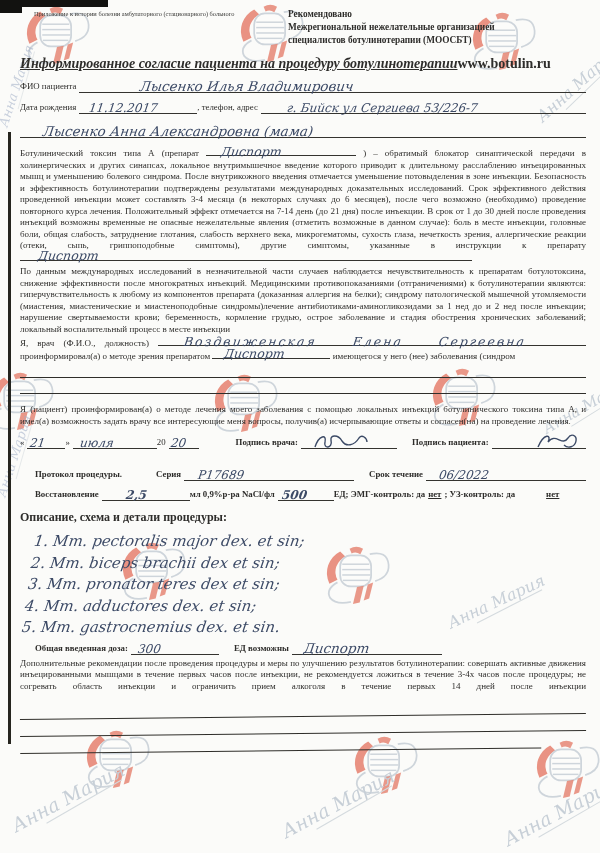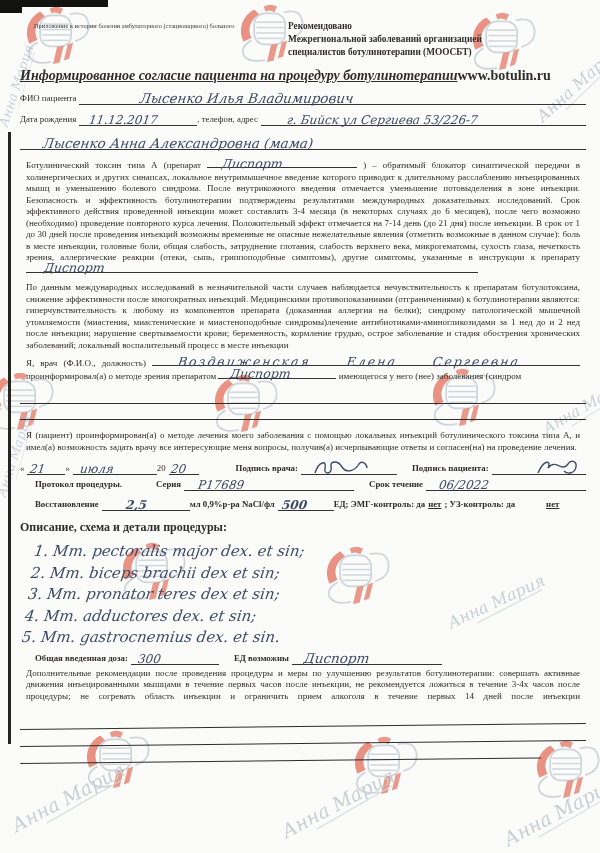--- a/index.html
+++ b/index.html
@@ -11,22 +11,22 @@
   .edge-line{position:absolute;left:8px;top:132px;width:3px;height:612px;background:#26251f;z-index:3;}
   
   .wm-layer{position:absolute;inset:0;z-index:0;}
   .wm-pot{position:absolute;width:74px;height:66px;opacity:.8;}
   .wm-script{position:absolute;font-family:"DejaVu Serif",serif;font-style:italic;
              color:#c7cfd7;white-space:nowrap;z-index:0;}
   .wm-script::after{content:"";display:block;width:70%;margin-left:25%;border-top:1px solid #d4dade;
                     transform:rotate(-2deg);}
   .wm-ink{color:#9fadc6;opacity:.55;}
   
-  .content{position:absolute;left:20px;top:18px;width:566px;z-index:2;}
-  .print{font-size:9px;line-height:11.5px;text-align:justify;margin:6px;}
+  .content{position:absolute;left:20px;top:6px;width:566px;z-index:2;}
+  .print{font-size:9px;line-height:11.5px;text-align:justify;margin:0;}
   .b{font-weight:bold;padding-left:15px;}
   .hdr{display:flex;justify-content:space-between;align-items:flex-start;}
   .annex{font-size:6.4px;line-height:8px;width:248px;margin-left:14px;margin-top:4px;color:#3a3a38;}
   .reco{width:298px;font-size:9.3px;line-height:13px;font-weight:bold;margin-top:2px;}
   .title-row{margin-top:9px;font-size:14px;white-space:nowrap;}
   .title-u{font-weight:bold;font-style:italic;text-decoration:underline;}
   .site{font-weight:bold;}
   
   .frow{display:flex;font-size:8.8px;margin-top:9px;}
   .frow .lbl{white-space:nowrap;padding-right:3px;}
@@ -120,21 +120,21 @@
   <div class="corner-mark"></div>
   <div class="corner-nub"></div>
   <div class="edge-line"></div>
 
   <div class="content">
 
     <div class="hdr">
       <div class="annex">Приложение к истории болезни амбулаторного (стационарного) больного</div>
       <div class="reco">
         <div>Рекомендовано</div>
-        <div>Межрегиональной заболеваний организацией</div>
+        <div>Межрегиональной нежелательные организацией</div>
         <div>специалистов ботулинотерапии (МООСБТ)</div>
       </div>
     </div>
 
     <div class="title-row">
       <span class="title-u">Информированное согласие пациента на процедуру ботулинотерапии</span><span class="site">www.botulin.ru</span>
     </div>
 
     <div class="frow">
       <span class="lbl">ФИО пациента</span>
@@ -202,21 +202,21 @@
         </svg>
       </span>
       <span class="lbl b">Подпись пациента:</span>
       <span class="blank grow">
         <svg class="sig" style="left:45%" width="46" height="20" viewBox="0 0 46 20">
           <path d="M4 16 C10 2 18 3 14 11 C22 1 28 16 34 7 C37 2 43 4 42 10 C41 16 34 18 30 14" fill="none" stroke="#3c4a66" stroke-width="1.4"></path>
         </svg>
       </span>
     </div>
 
-    <div class="frow" style="margin-top:4px">
+    <div class="frow" style="margin-top:20px">
       <span class="lbl b">Протокол процедуры.</span>
       <span class="lbl b" style="margin-left:16px">Серия</span>
       <span class="blank" style="width:170px">
           <span class="hw hw-sm">Р17689</span>
         </span>
       <span class="lbl b">Срок течение</span>
       <span class="blank grow">
           <span class="hw hw-sm">06/2022</span>
         </span>
     </div>

